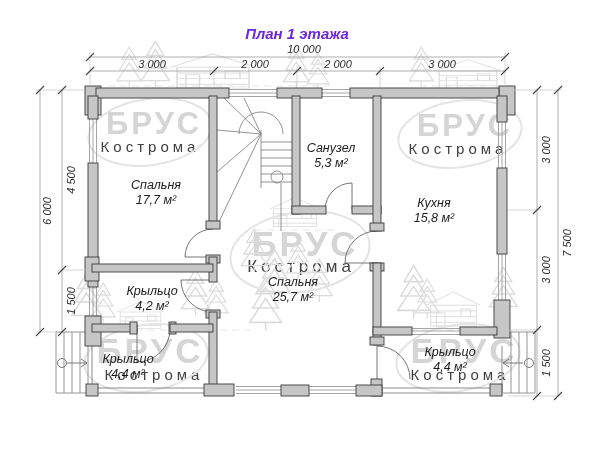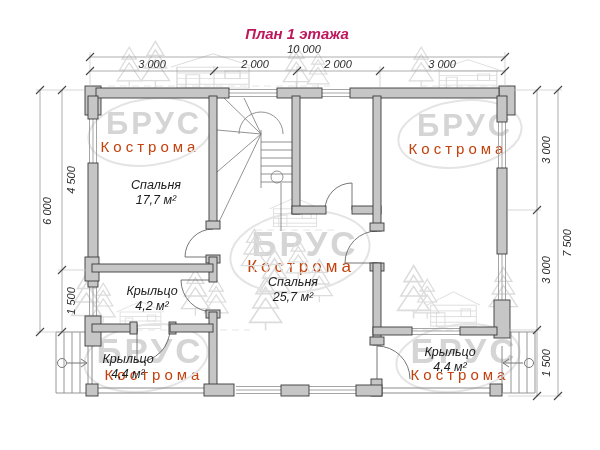--- a/index.html
+++ b/index.html
@@ -4,26 +4,26 @@
 <style>
   html,body{margin:0;padding:0;background:#fff;}
   #canvas{position:relative;width:600px;height:450px;background:#ffffff;overflow:hidden;
           font-family:"Liberation Sans",sans-serif;}
   #plan-svg{position:absolute;left:0;top:0;z-index:2;}
   .layer{position:absolute;left:0;top:0;width:600px;height:450px;}
   #wm-text-layer{z-index:1;}
   #text-layer{z-index:3;}
   .lbl{position:absolute;transform:translate(-50%,-50%);white-space:nowrap;text-align:center;
        font-style:italic;color:#1c1c1c;}
-  .title{font-size:15px;font-weight:600;color:#be185d;}
+  .title{font-size:15px;font-weight:600;color:#6d28d9;}
   .room{font-size:12.5px;line-height:1.18;}
   .dim{font-size:11px;color:#2d2d2d;}
   .dim.v{transform:translate(-50%,-50%) rotate(-90deg);}
   .wm-brand{font-size:31px;font-weight:700;letter-spacing:3px;color:#d5d5d5;font-style:normal;padding-left:16px;}
-  .wm-city{font-size:15px;letter-spacing:4px;color:#c2410c;font-style:normal;}
+  .wm-city{font-size:15px;letter-spacing:4px;color:#404040;font-style:normal;}
   .wm-lg .wm-brand,.wm-brand.lg{font-size:35px;}
   .wm-city.lg{font-size:17px;}
 </style>
 </head>
 <body>
 
 <div id="canvas">
 
   <div class="layer" id="wm-text-layer">
     <div class="lbl wm-brand" style="left:146px;top:124px;">БРУС</div>
@@ -330,20 +330,28 @@
 
     <div class="lbl dim v" style="left:546px;top:150px;">3 000</div>
     <div class="lbl dim v" style="left:546px;top:270px;">3 000</div>
     <div class="lbl dim v" style="left:546px;top:363px;">1 500</div>
     <div class="lbl dim v" style="left:567px;top:243px;">7 500</div>
 
     <div class="lbl room" style="left:156px;top:193px;">
       <div>Спальня</div>
       <div>17,7 м²</div>
     </div>
+    <div class="lbl room" style="left:331px;top:156px;">
+      <div>Санузел</div>
+      <div>5,3 м²</div>
+    </div>
+    <div class="lbl room" style="left:434px;top:211px;">
+      <div>Кухня</div>
+      <div>15,8 м²</div>
+    </div>
     <div class="lbl room" style="left:152px;top:299px;">
       <div>Крыльцо</div>
       <div>4,2 м²</div>
     </div>
     <div class="lbl room" style="left:293px;top:290px;">
       <div>Спальня</div>
       <div>25,7 м²</div>
     </div>
     <div class="lbl room" style="left:128px;top:367px;">
       <div>Крыльцо</div>

